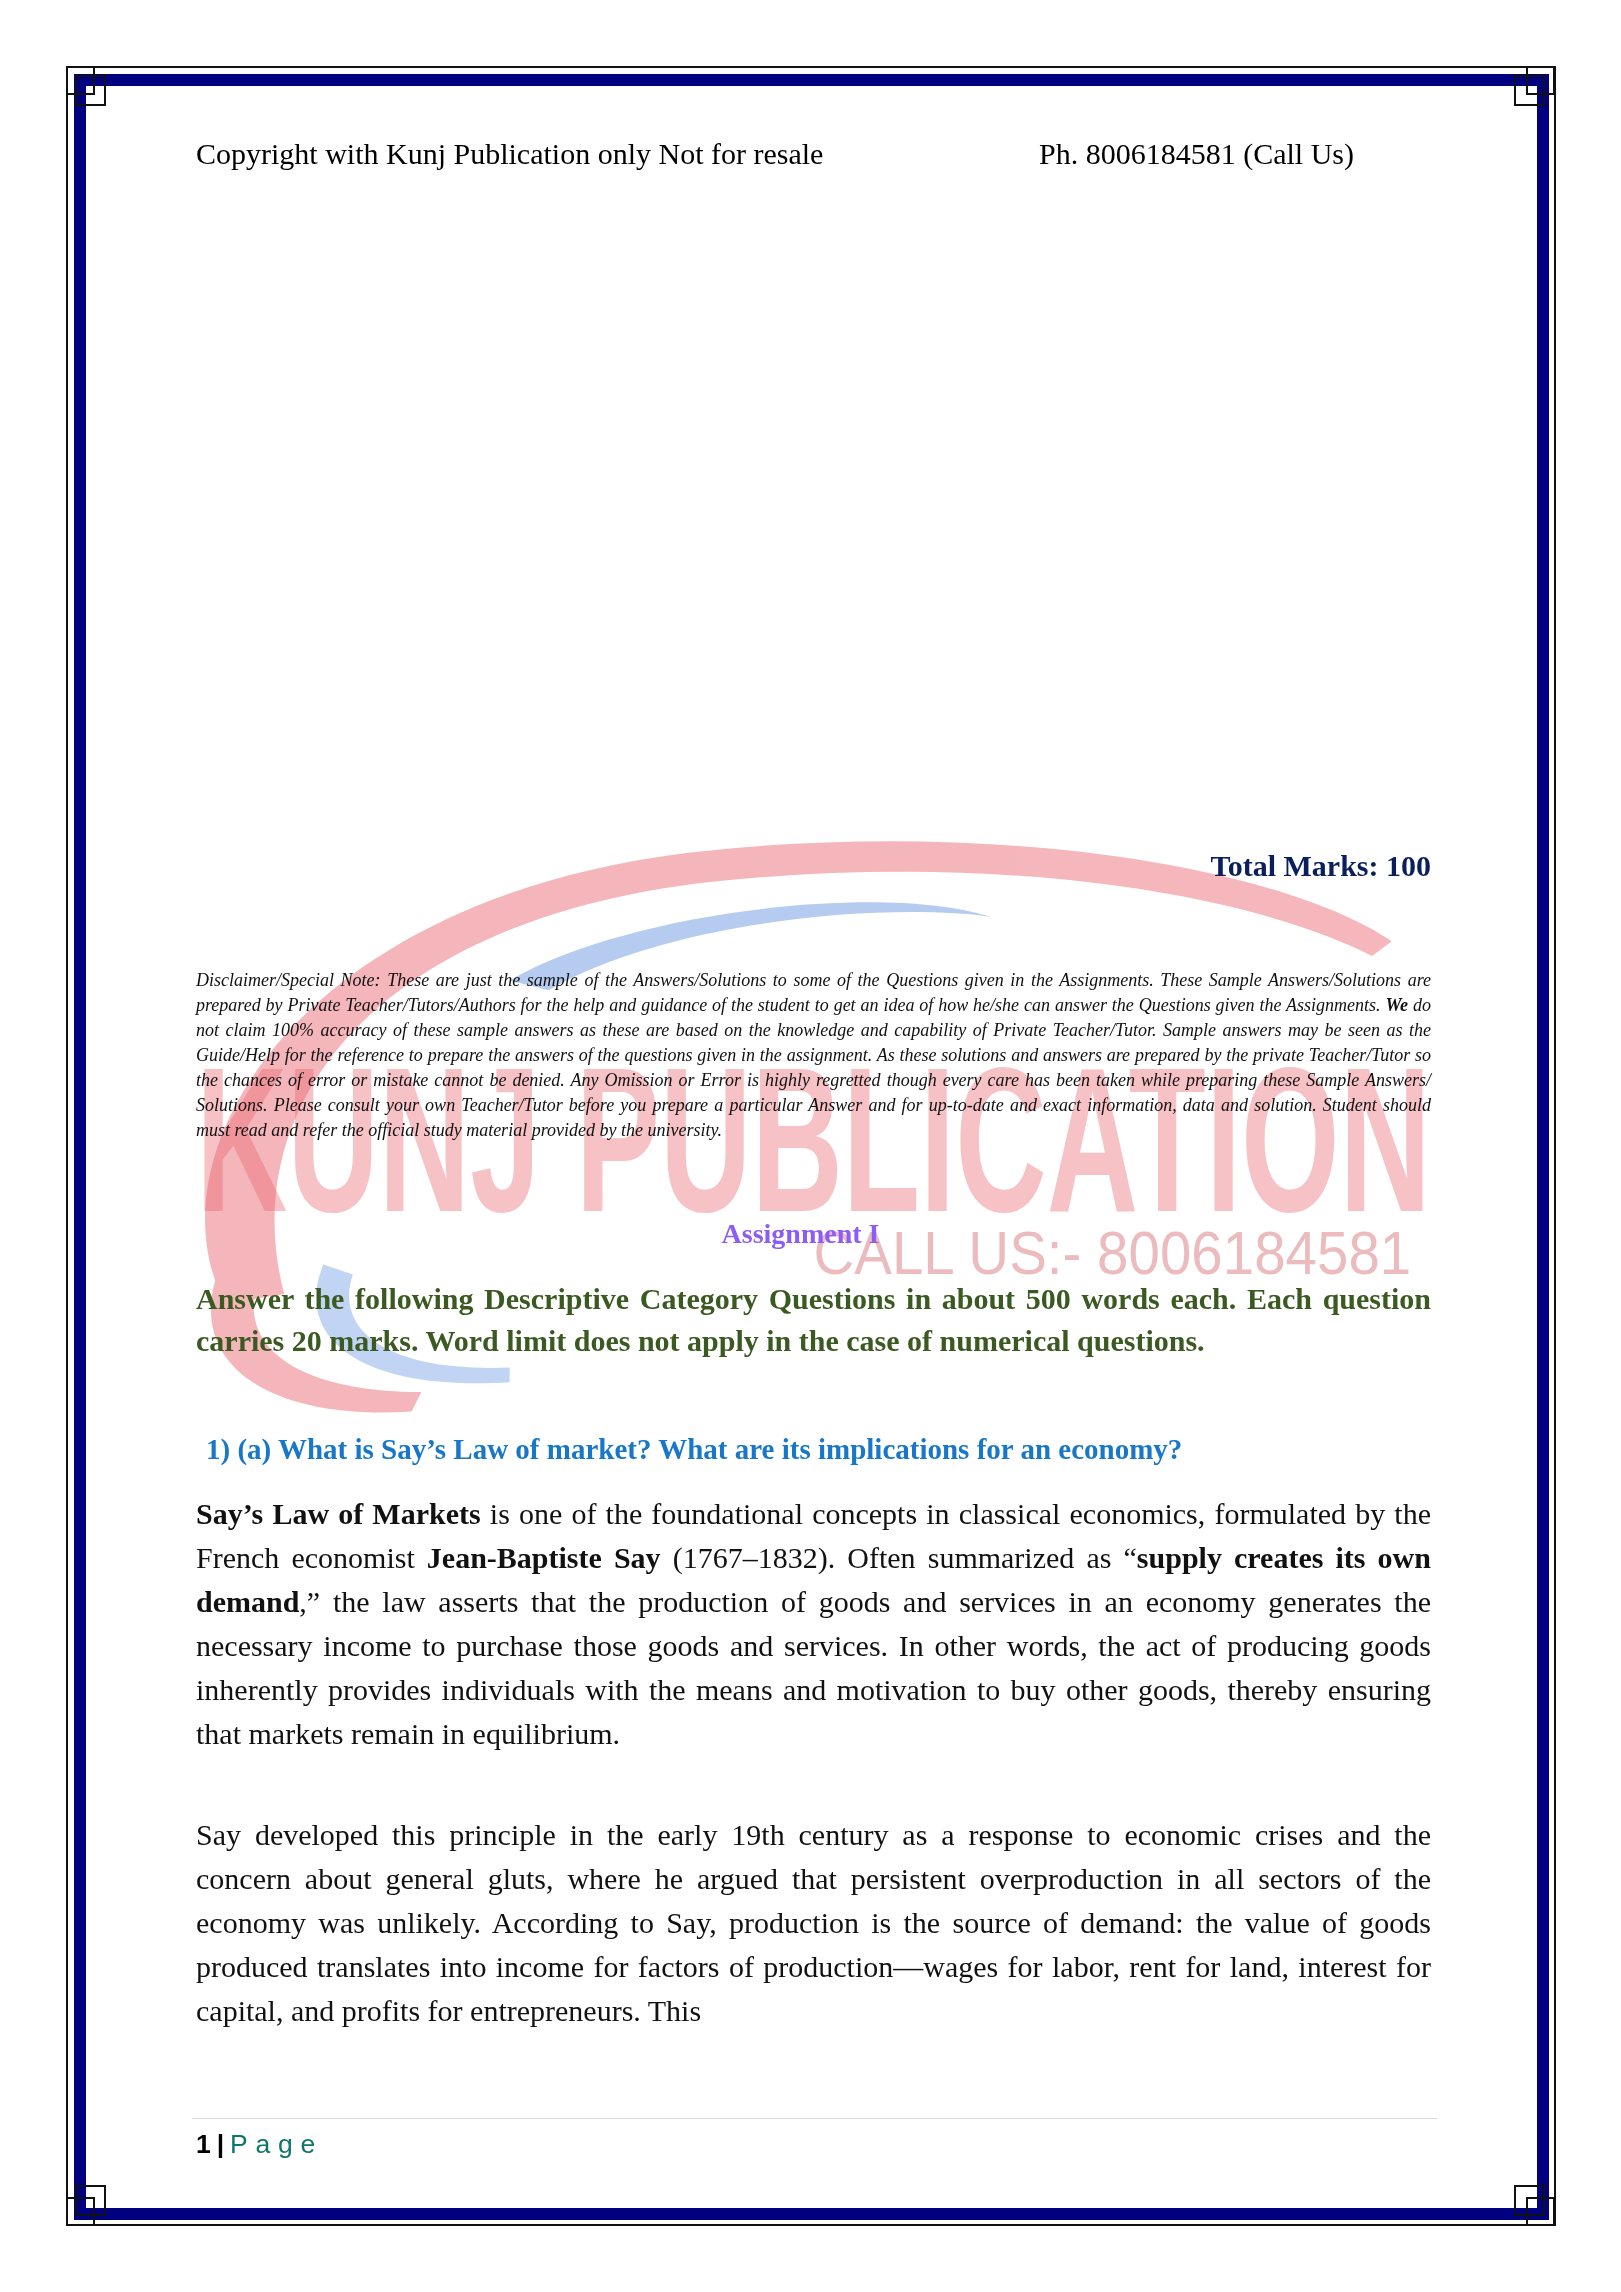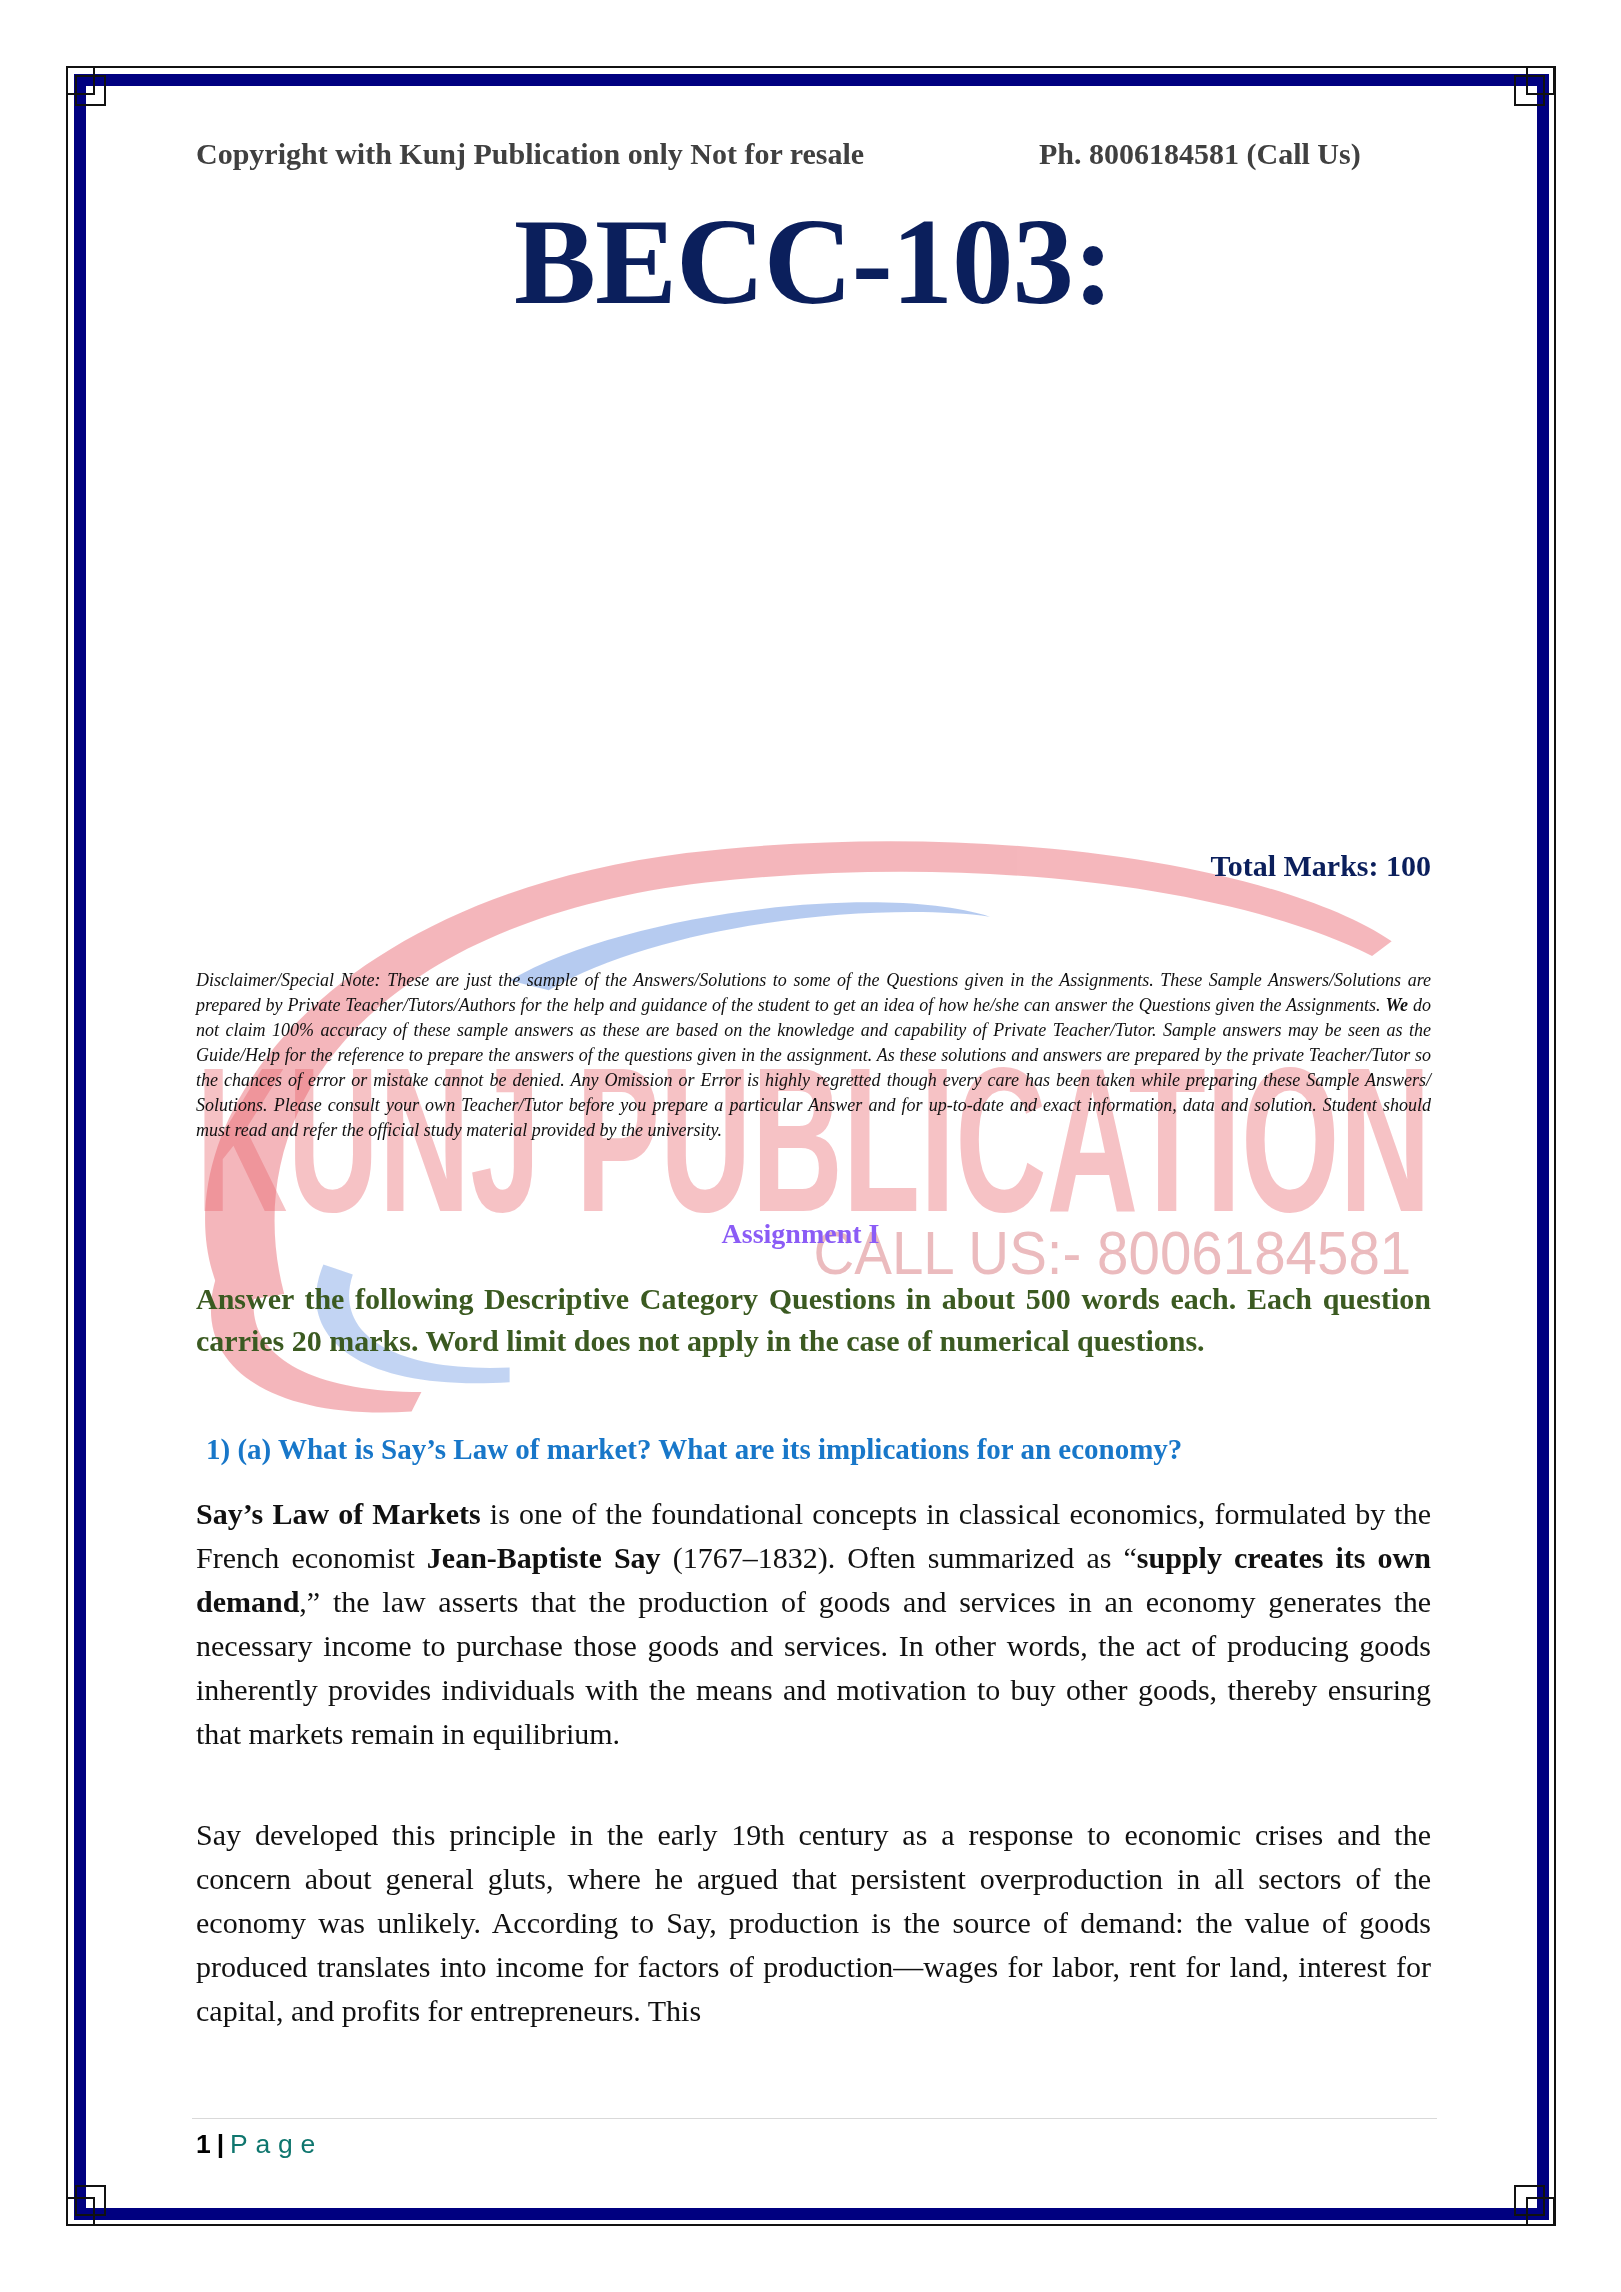--- a/index.html
+++ b/index.html
@@ -6,21 +6,21 @@
   body { width: 1621px; height: 2293px; position: relative; overflow: hidden; font-family: "Liberation Serif", serif; }
 
   
   .outer-line { position: absolute; left: 66px; top: 66px; width: 1490px; height: 2160px; border: 2px solid #111; box-sizing: border-box; }
   .navy-band { position: absolute; left: 74px; top: 74px; width: 1475px; height: 2146px; border: 12.7px solid #000080; box-sizing: border-box; }
   .corner { position: absolute; width: 29px; height: 29px; border: 2px solid #111; box-sizing: border-box; background: transparent; }
 
   
   .watermark { position: absolute; left: 0; top: 0; width: 1621px; height: 2293px; pointer-events: none; }
 
-  .copyright { position: absolute; top: 137px; left: 196px; width: 1235px; font-weight: bold; font-size: 30px; color: #404040; white-space: nowrap; }
+  .copyright { position: absolute; top: 137px; left: 196px; width: 1235px; font-weight: normal; font-size: 30px; color: #000000; white-space: nowrap; }
   .copyright .ph { position: absolute; left: 843px; }
 
   .title { position: absolute; left: 196px; top: 186px; width: 1235px; text-align: center; color: #0b1f5c; font-weight: bold; font-size: 123px; line-height: 151px; letter-spacing: -1px; }
   .title div { white-space: nowrap; }
 
   .assign-meta { position: absolute; left: 196px; top: 845px; width: 1235px; text-align: right; color: #0b1f5c; font-weight: bold; font-size: 30px; line-height: 41px; }
 
   .disclaimer { position: absolute; left: 196px; top: 968px; width: 1235px; font-style: italic; font-size: 18px; line-height: 25px; text-align: justify; color: #111; }
   .disclaimer b { font-style: italic; }
 
@@ -69,21 +69,20 @@
 <div class="corner" style="left:75px;top:2185px;width:31px;height:31px;"></div>
 <div class="corner" style="left:1526px;top:2197px;"></div>
 <div class="corner" style="left:1514px;top:2185px;width:31px;height:31px;"></div>
 
 <div class="copyright">
   <span>Copyright with Kunj Publication only Not for resale</span>
   <span class="ph">Ph. 8006184581 (Call Us)</span>
 </div>
 
 <div class="title">
-  <div>BECC-103:</div>
 </div>
 
 <div class="assign-meta">
   <div>Total Marks: 100</div>
 </div>
 
 <div class="disclaimer"><span>Disclaimer/Special Note: These are just the sample of the Answers/Solutions to some of the Questions given in the Assignments. These Sample Answers/Solutions are prepared by Private Teacher/Tutors/Authors for the help and guidance of the student to get an idea of how he/she can answer the Questions given the Assignments. </span><b>We</b><span> do not claim 100% accuracy of these sample answers as these are based on the knowledge and capability of Private Teacher/Tutor. Sample answers may be seen as the Guide/Help for the reference to prepare the answers of the questions given in the assignment. As these solutions and answers are prepared by the private Teacher/Tutor so the chances of error or mistake cannot be denied. Any Omission or Error is highly regretted though every care has been taken while preparing these Sample Answers/ Solutions. Please consult your own Teacher/Tutor before you prepare a particular Answer and for up-to-date and exact information, data and solution. Student should must read and refer the official study material provided by the university.</span></div>
 
 <div class="assign-heading">Assignment I</div>
 

